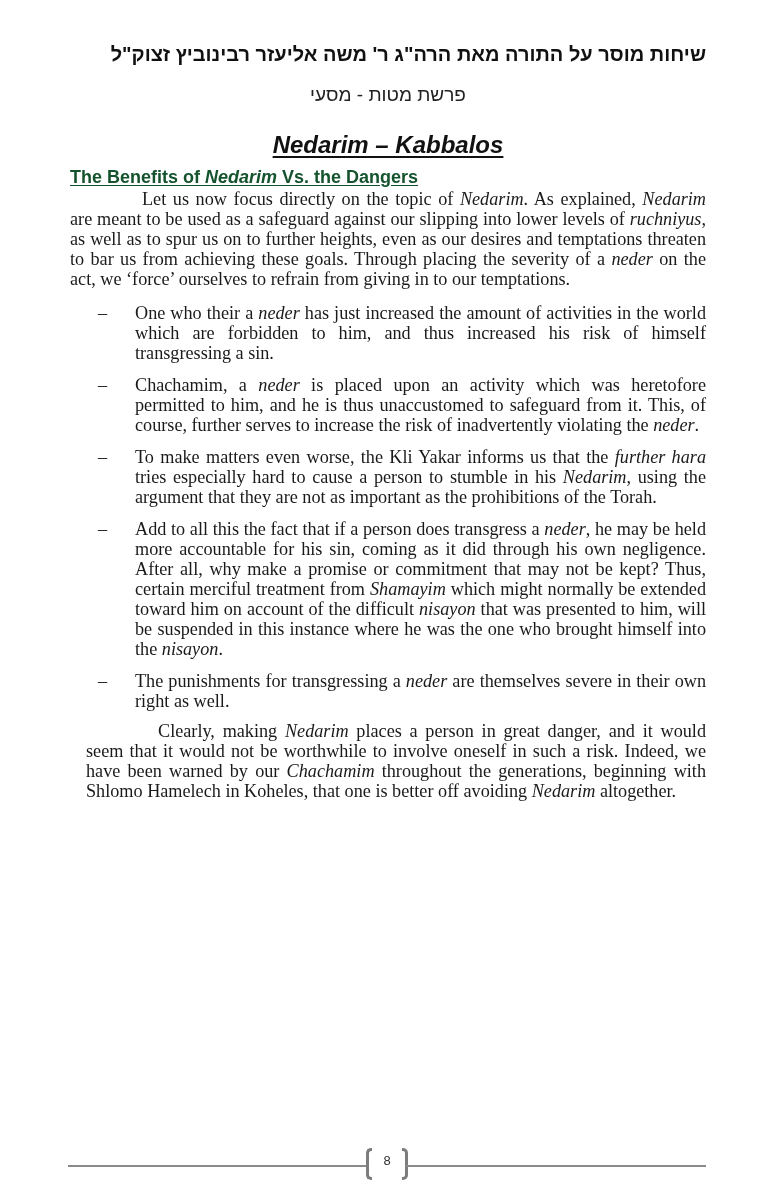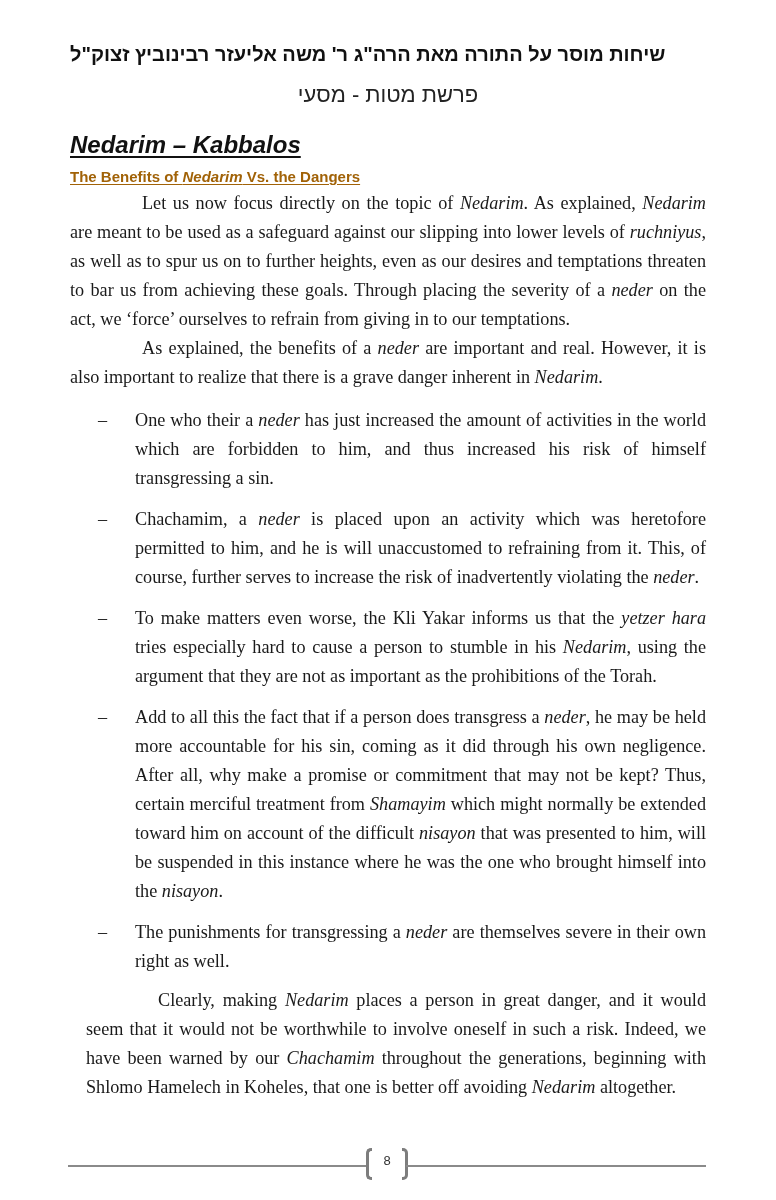--- a/index.html
+++ b/index.html
@@ -19,76 +19,76 @@
       position: absolute;
       left: 70px;
       top: 0;
       width: 636px;
     }
     .hebrew-title {
       position: absolute;
       top: 40px;
       left: 0;
       width: 636px;
-      text-align: left;
+      text-align: right;
       direction: rtl;
       font-family: "Liberation Sans", "DejaVu Sans", sans-serif;
       font-weight: bold;
       font-size: 20px;
       color: #111;
       line-height: 28px;
     }
     .hebrew-subtitle {
       position: absolute;
       top: 82px;
       left: 0;
       width: 636px;
       text-align: center;
       direction: rtl;
       font-family: "Liberation Sans", "DejaVu Sans", sans-serif;
-      font-size: 22px;
+      font-size: 19px;
       color: #222;
       line-height: 26px;
     }
     .chapter-title {
       position: absolute;
       top: 128px;
       left: 0;
       width: 636px;
-      text-align: left;
+      text-align: center;
       font-family: "Liberation Sans", "DejaVu Sans", sans-serif;
       font-style: italic;
       font-weight: bold;
       font-size: 24px;
       text-decoration: underline;
       text-decoration-thickness: 2px;
       text-underline-offset: 3px;
       line-height: 34px;
       color: #111;
     }
     .section-heading {
       position: absolute;
       top: 165px;
       left: 0;
       font-family: "Liberation Sans", "DejaVu Sans", sans-serif;
       font-weight: bold;
-      font-size: 15px;
+      font-size: 18px;
       text-decoration: underline;
       text-underline-offset: 2px;
       line-height: 24px;
-      color: #a16207;
+      color: #14532d;
     }
     .body {
       position: absolute;
       top: 189px;
       left: 0;
       width: 636px;
       font-family: "Liberation Serif", "DejaVu Serif", serif;
       font-size: 18.2px;
-      line-height: 29px;
+      line-height: 20px;
       text-align: justify;
     }
     .para {
       margin: 0;
       text-indent: 72px;
     }
     .bullets {
       list-style: none;
       margin: 14px 0 0 0;
       padding: 0;
@@ -161,28 +161,27 @@
   <div class="hebrew-title">שיחות מוסר על התורה מאת הרה"ג ר' משה אליעזר רבינוביץ זצוק"ל</div>
   <div class="hebrew-subtitle">פרשת מטות - מסעי</div>
 
   <div class="chapter-title">Nedarim – Kabbalos</div>
 
   <div class="section-heading"><span>The Benefits of </span><i>Nedarim</i><span> Vs. the Dangers</span></div>
 
   <div class="body">
     <p class="para"><span>Let us now focus directly on the topic of </span><i>Nedarim</i><span>. As explained, </span><i>Nedarim</i><span> are meant to be used as a safeguard against our slipping into lower levels of </span><i>ruchniyus</i><span>, as well as to spur us on to further heights, even as our desires and temptations threaten to bar us from achieving these goals. Through placing the severity of a </span><i>neder</i><span> on the act, we ‘force’ ourselves to refrain from giving in to our temptations.</span></p>
 
-    <p class="para"><span>As explained, the benefits of a </span><i>neder</i><span> are important and real. However, it is also important to realize that there is a grave danger inherent in </span><i>Nedarim</i><span>.</span></p>
 
     <ul class="bullets">
       <li class="bullet"><span class="dash">–</span><span>One who their a </span><i>neder</i><span> has just increased the amount of activities in the world which are forbidden to him, and thus increased his risk of himself transgressing a sin.</span></li>
 
-      <li class="bullet"><span class="dash">–</span><span>Chachamim, a </span><i>neder</i><span> is placed upon an activity which was heretofore permitted to him, and he is will unaccustomed to refraining from it. This, of course, further serves to increase the risk of inadvertently violating the </span><i>neder</i><span>.</span></li>
+      <li class="bullet"><span class="dash">–</span><span>Chachamim, a </span><i>neder</i><span> is placed upon an activity which was heretofore permitted to him, and he is thus unaccustomed to safeguard from it. This, of course, further serves to increase the risk of inadvertently violating the </span><i>neder</i><span>.</span></li>
 
-      <li class="bullet"><span class="dash">–</span><span>To make matters even worse, the Kli Yakar informs us that the </span><i>yetzer hara</i><span> tries especially hard to cause a person to stumble in his </span><i>Nedarim</i><span>, using the argument that they are not as important as the prohibitions of the Torah.</span></li>
+      <li class="bullet"><span class="dash">–</span><span>To make matters even worse, the Kli Yakar informs us that the </span><i>further hara</i><span> tries especially hard to cause a person to stumble in his </span><i>Nedarim</i><span>, using the argument that they are not as important as the prohibitions of the Torah.</span></li>
 
       <li class="bullet"><span class="dash">–</span><span>Add to all this the fact that if a person does transgress a </span><i>neder</i><span>, he may be held more accountable for his sin, coming as it did through his own negligence. After all, why make a promise or commitment that may not be kept? Thus, certain merciful treatment from </span><i>Shamayim</i><span> which might normally be extended toward him on account of the difficult </span><i>nisayon</i><span> that was presented to him, will be suspended in this instance where he was the one who brought himself into the </span><i>nisayon</i><span>.</span></li>
 
       <li class="bullet"><span class="dash">–</span><span>The punishments for transgressing a </span><i>neder</i><span> are themselves severe in their own right as well.</span></li>
     </ul>
 
     <p class="para"><span>Clearly, making </span><i>Nedarim</i><span> places a person in great danger, and it would seem that it would not be worthwhile to involve oneself in such a risk. Indeed, we have been warned by our </span><i>Chachamim</i><span> throughout the generations, beginning with Shlomo Hamelech in Koheles, that one is better off avoiding </span><i>Nedarim</i><span> altogether.</span></p>
 
   </div>
 </div>

